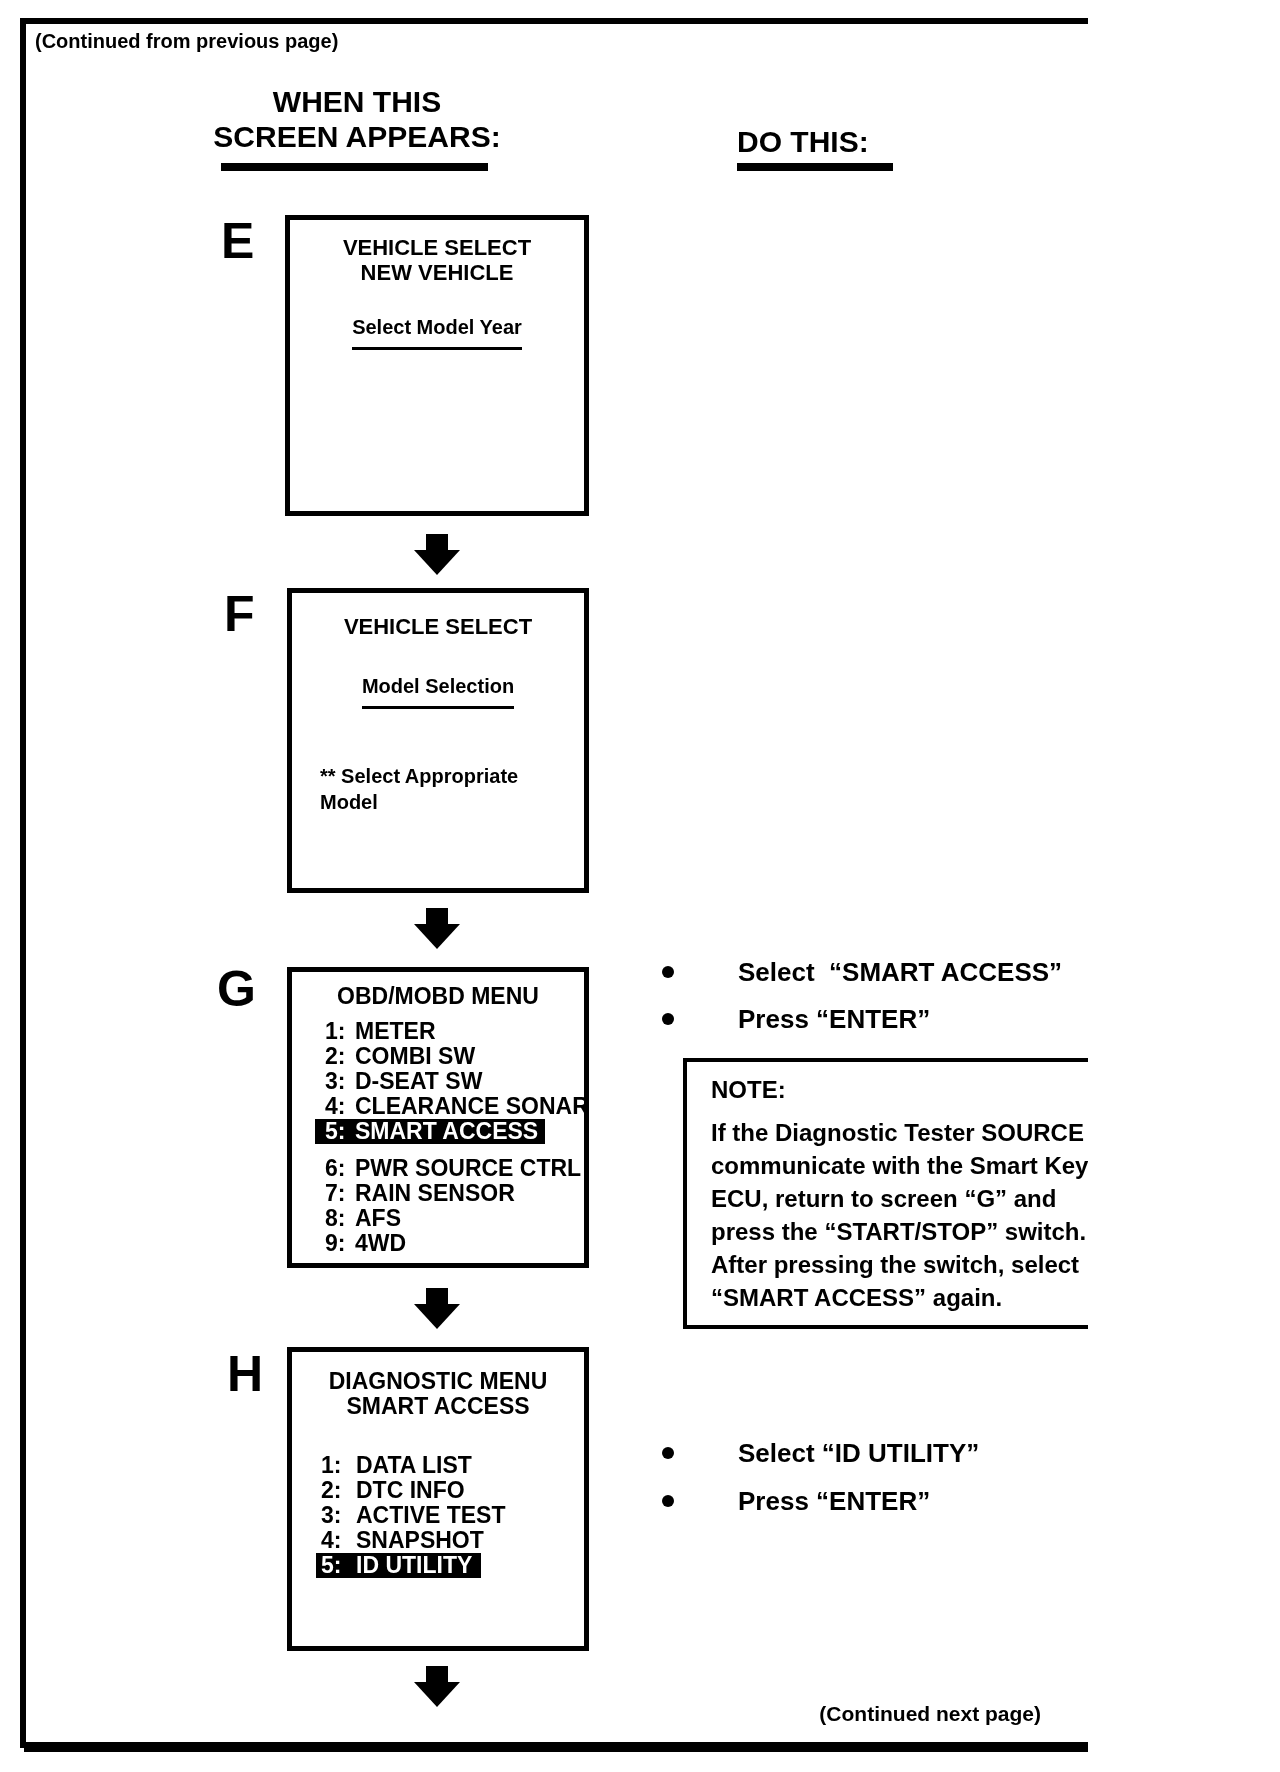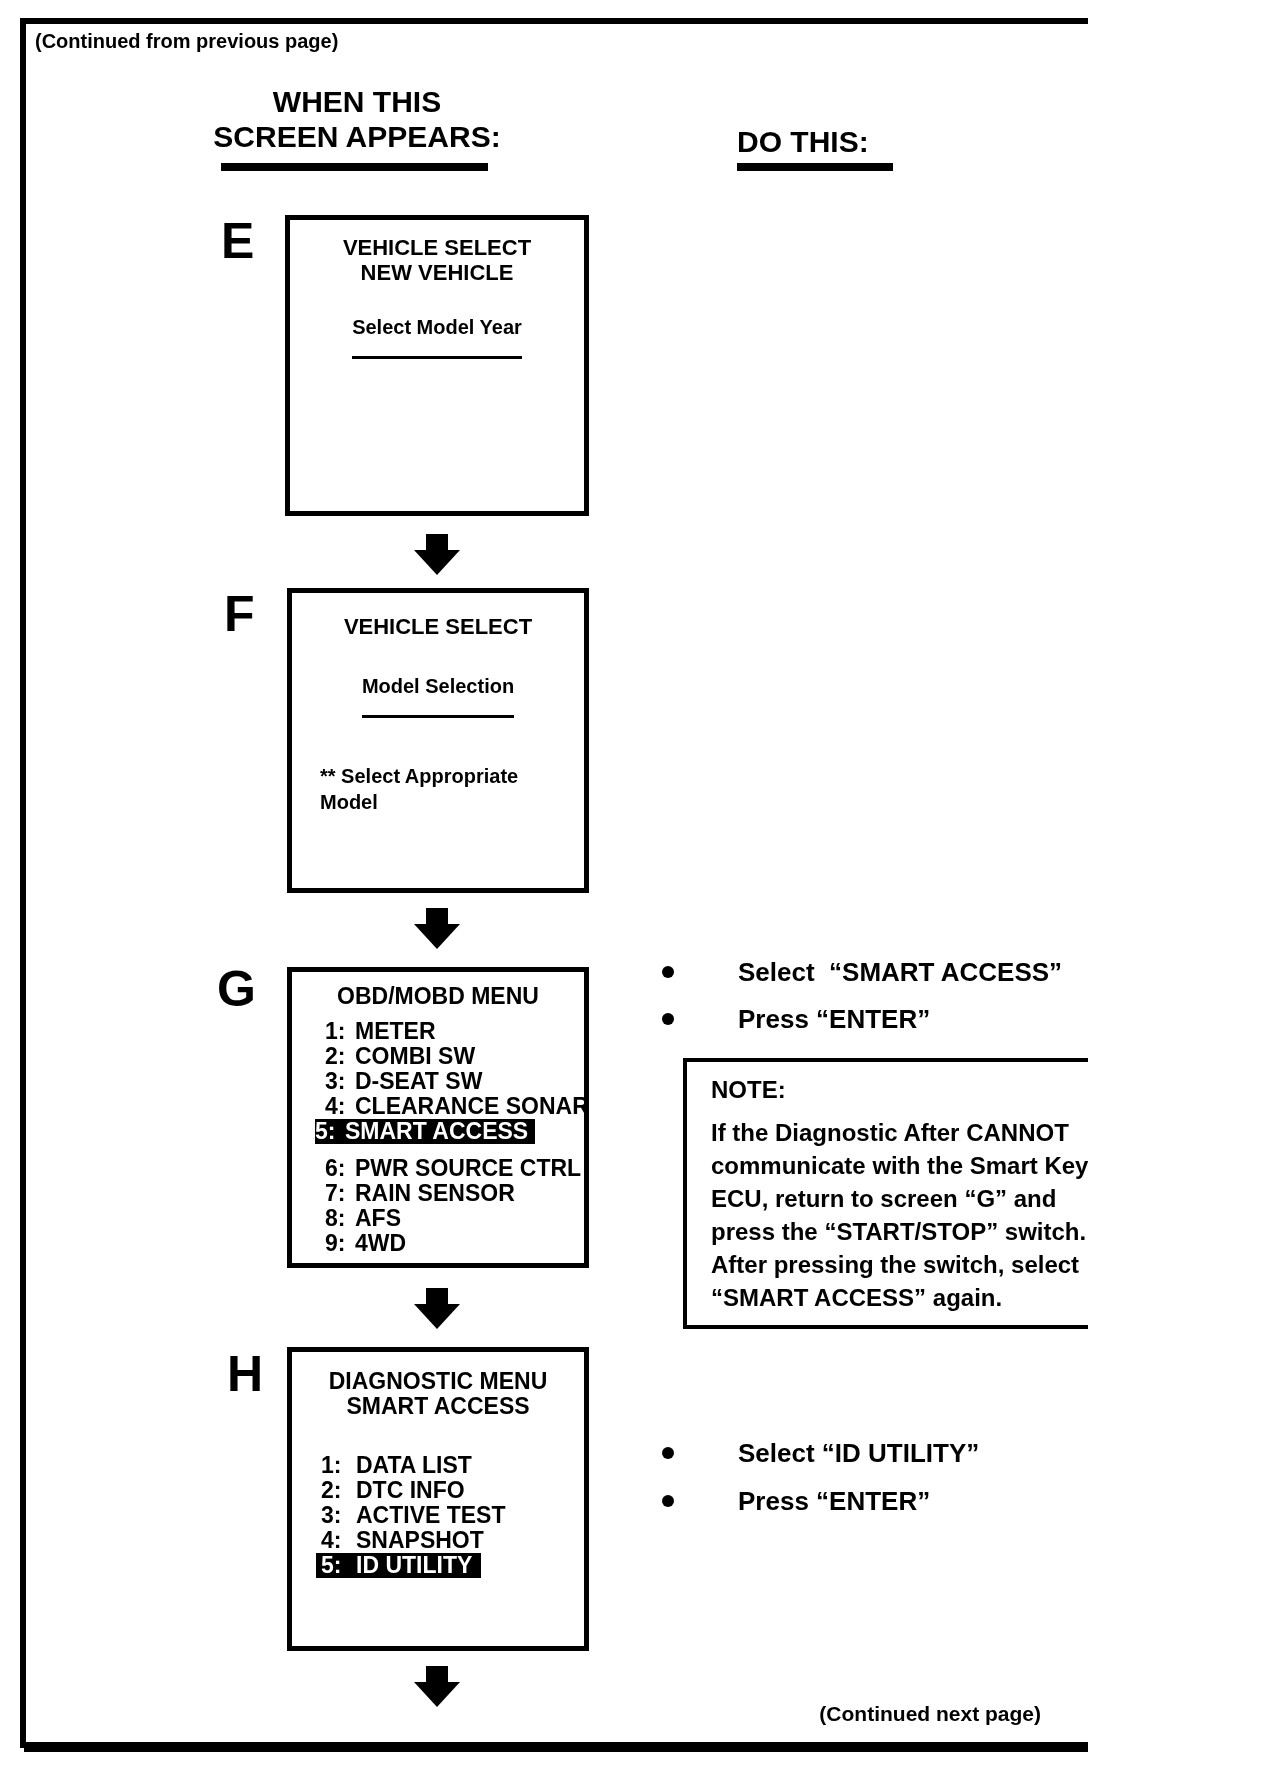--- a/index.html
+++ b/index.html
@@ -93,21 +93,21 @@
     position: absolute;
     left: 0; right: 0;
     text-align: center;
     font-size: 20px;
   }
   #box-e .center-link { top: 96px; }
   #box-f .center-link { top: 82px; }
   .underlined {
     display: inline-block;
     border-bottom: 3px solid #000;
-    padding-bottom: 17px;
+    padding-bottom: 8px;
   }
   .f-note {
     position: absolute;
     left: 28px; top: 170px;
     font-size: 20px;
     line-height: 26px;
   }
 
   .menu {
     position: absolute;
@@ -121,21 +121,21 @@
     line-height: 25px;
     white-space: nowrap;
   }
   .num { display: inline-block; }
   #box-g .num { width: 30px; }
   #box-h .num { width: 35px; }
   .menu-row.hl {
     background: #000;
     color: #fff;
   }
-  #box-g .menu-row.hl { margin-left: -10px; padding-left: 0; width: 220px; }
+  #box-g .menu-row.hl { margin-left: -10px; padding-left: 10px; width: 220px; }
   #box-g .menu-row.gap { margin-bottom: 12px; }
   #box-h .menu-row.hl { margin-left: -5px; padding-left: 5px; width: 160px; }
 
   .arrow {
     position: absolute;
     left: 414px;
     width: 46px;
   }
   #arrow-1 { top: 534px; }
   #arrow-2 { top: 908px; }
@@ -273,21 +273,21 @@
     <span class="btxt">Select  “SMART ACCESS”</span>
   </div>
   <div class="bullet" id="g-bullet-2">
     <span class="dot"></span>
     <span class="btxt">Press “ENTER”</span>
   </div>
 
   <div class="note-box">
     <div class="note-label">NOTE:</div>
     <div class="note-body">
-      <div>If the Diagnostic After CANNOT</div>
+      <div>If the Diagnostic Tester SOURCE</div>
       <div>communicate with the Smart Key</div>
       <div>ECU, return to screen “G” and</div>
       <div>press the “START/STOP” switch.</div>
       <div>After pressing the switch, select</div>
       <div>“SMART ACCESS” again.</div>
     </div>
   </div>
 
   <div class="arrow" id="arrow-3">
     <div class="stem"></div>

